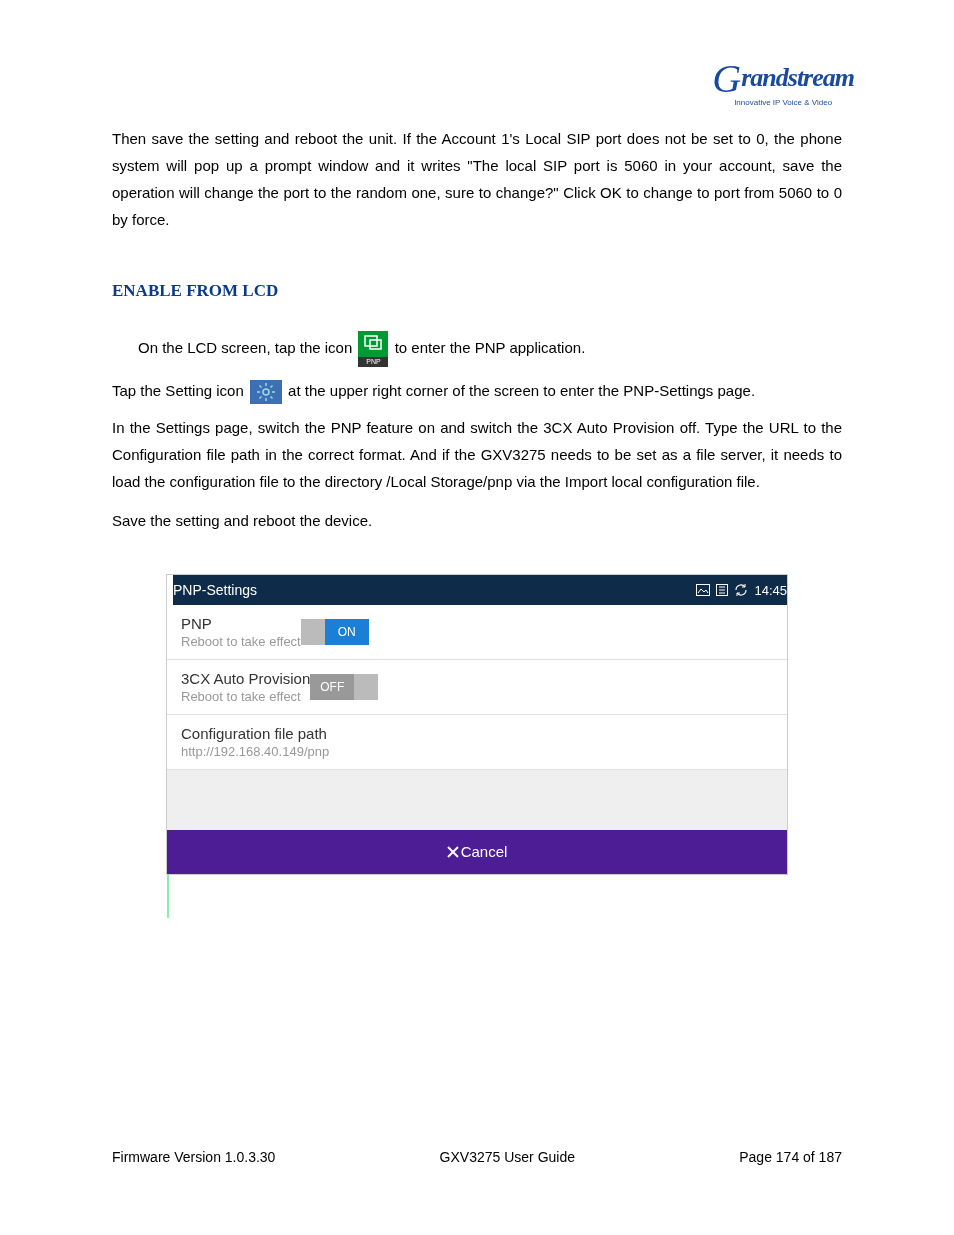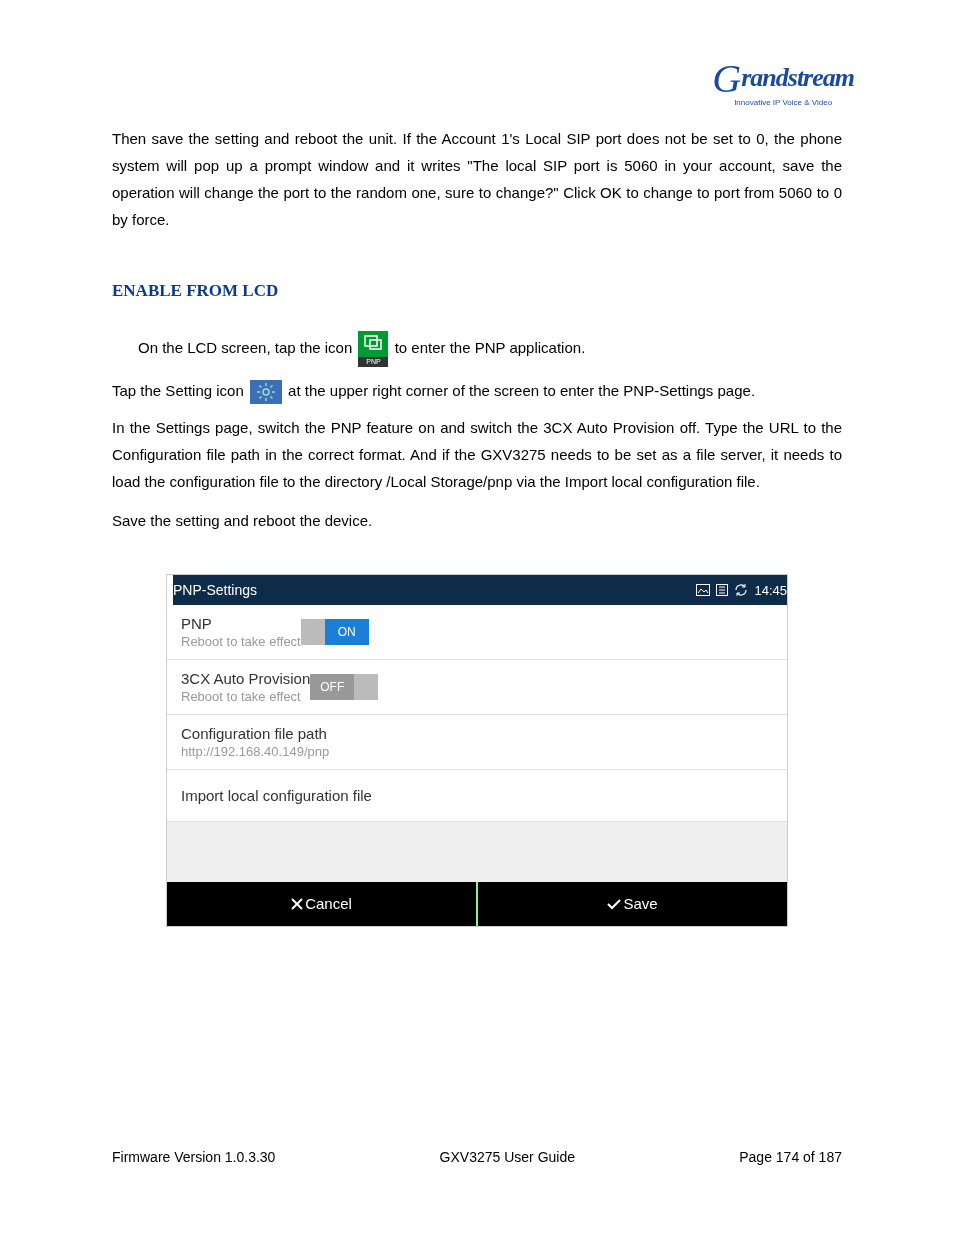--- a/index.html
+++ b/index.html
@@ -189,22 +189,23 @@
     background: #999;
     text-align: center;
     line-height: 26px;
   }
   .empty-space {
     height: 60px;
     background: #efefef;
   }
   .button-bar {
     display: flex;
-    background: #000000;
+    background: #4c1d95;
     height: 44px;
+    flex-direction: column;
   }
   .btn {
     flex: 1;
     color: #fff;
     text-align: center;
     line-height: 44px;
     font-size: 15px;
     cursor: pointer;
   }
   .btn + .btn {
@@ -315,23 +316,20 @@
           <div class="toggle toggle-off">
             <div class="knob">OFF</div>
           </div>
         </div>
         <div class="setting-row">
           <div>
             <div class="setting-label">Configuration file path</div>
             <div class="setting-sub">http://192.168.40.149/pnp</div>
           </div>
         </div>
-        <div class="setting-row">
-          <div class="setting-label">Import local configuration file</div>
-        </div>
         <div class="empty-space"></div>
       </div>
       <div class="button-bar">
         <div class="btn">
           <svg width="12" height="12" viewBox="0 0 12 12" style="vertical-align:-1px;margin-right:2px">
               <line x1="1" y1="1" x2="11" y2="11" stroke="#fff" stroke-width="2"></line>
               <line x1="11" y1="1" x2="1" y2="11" stroke="#fff" stroke-width="2"></line>
             </svg><span>Cancel</span>
         </div>
         <div class="btn">

